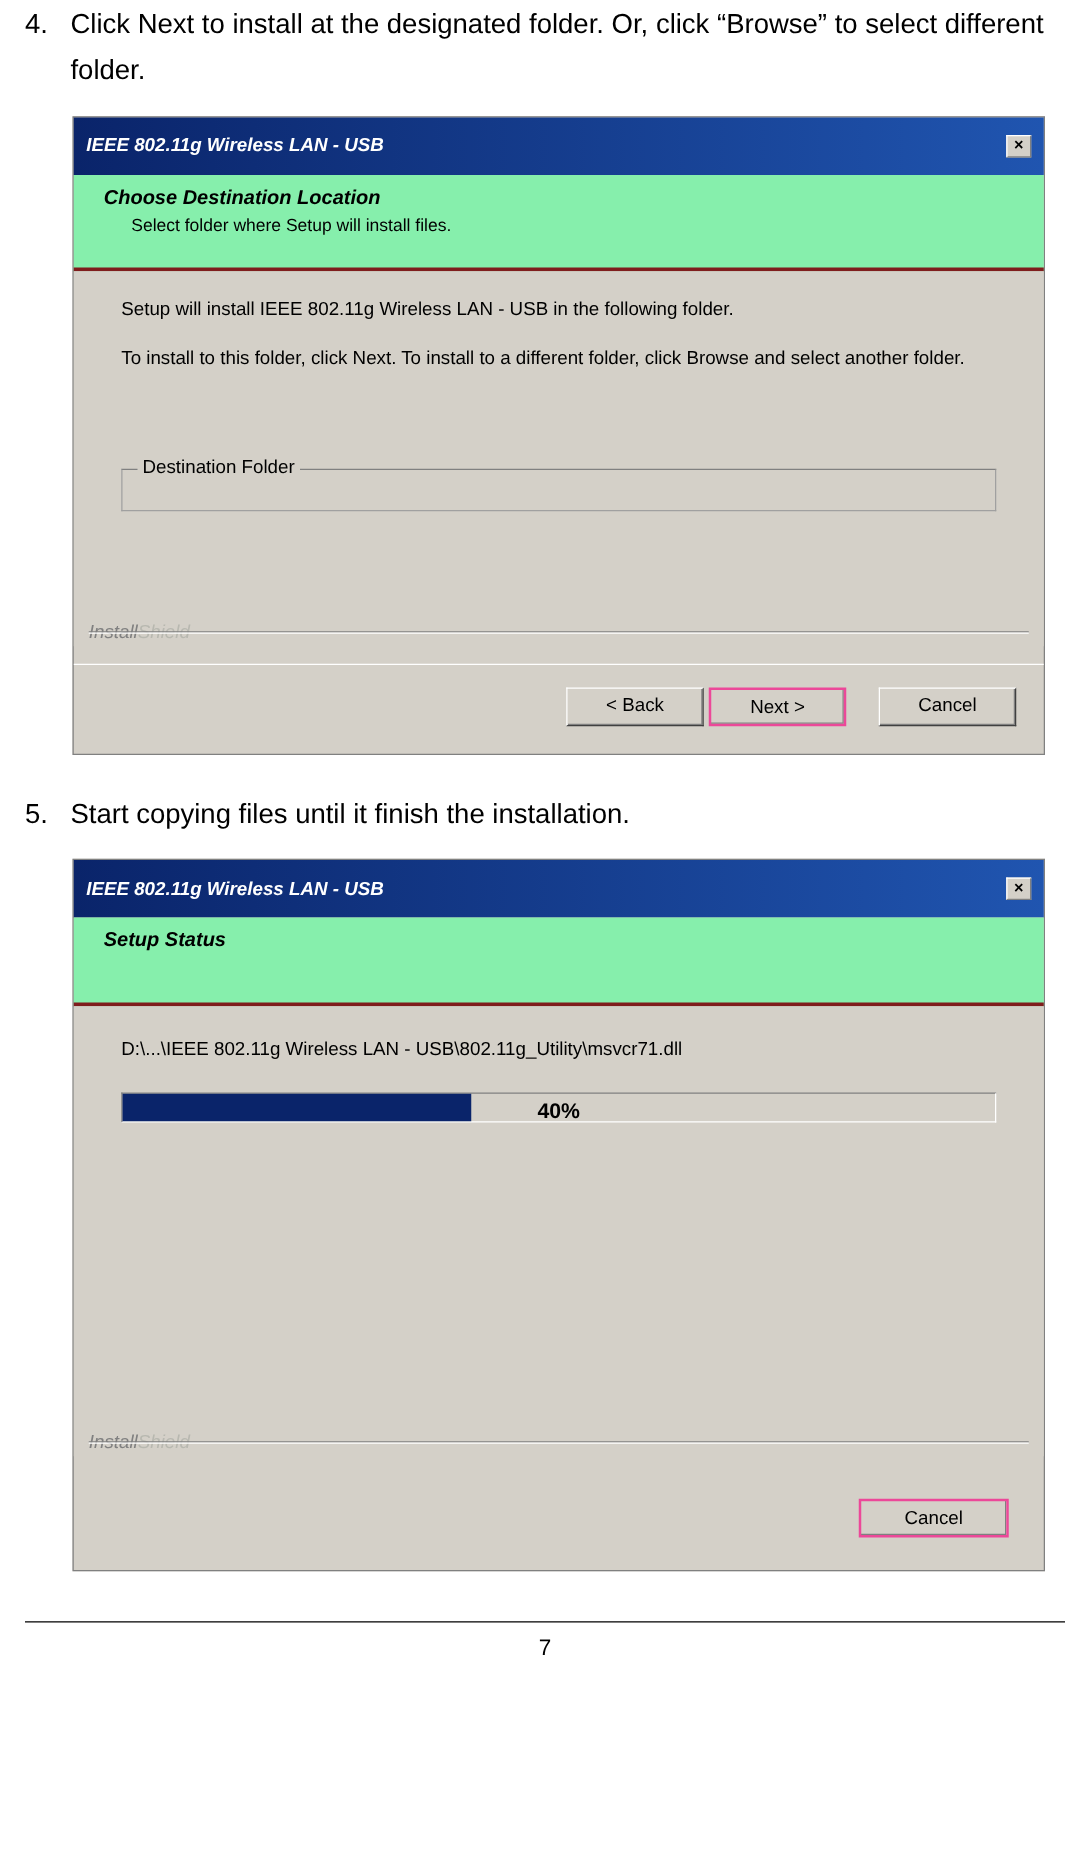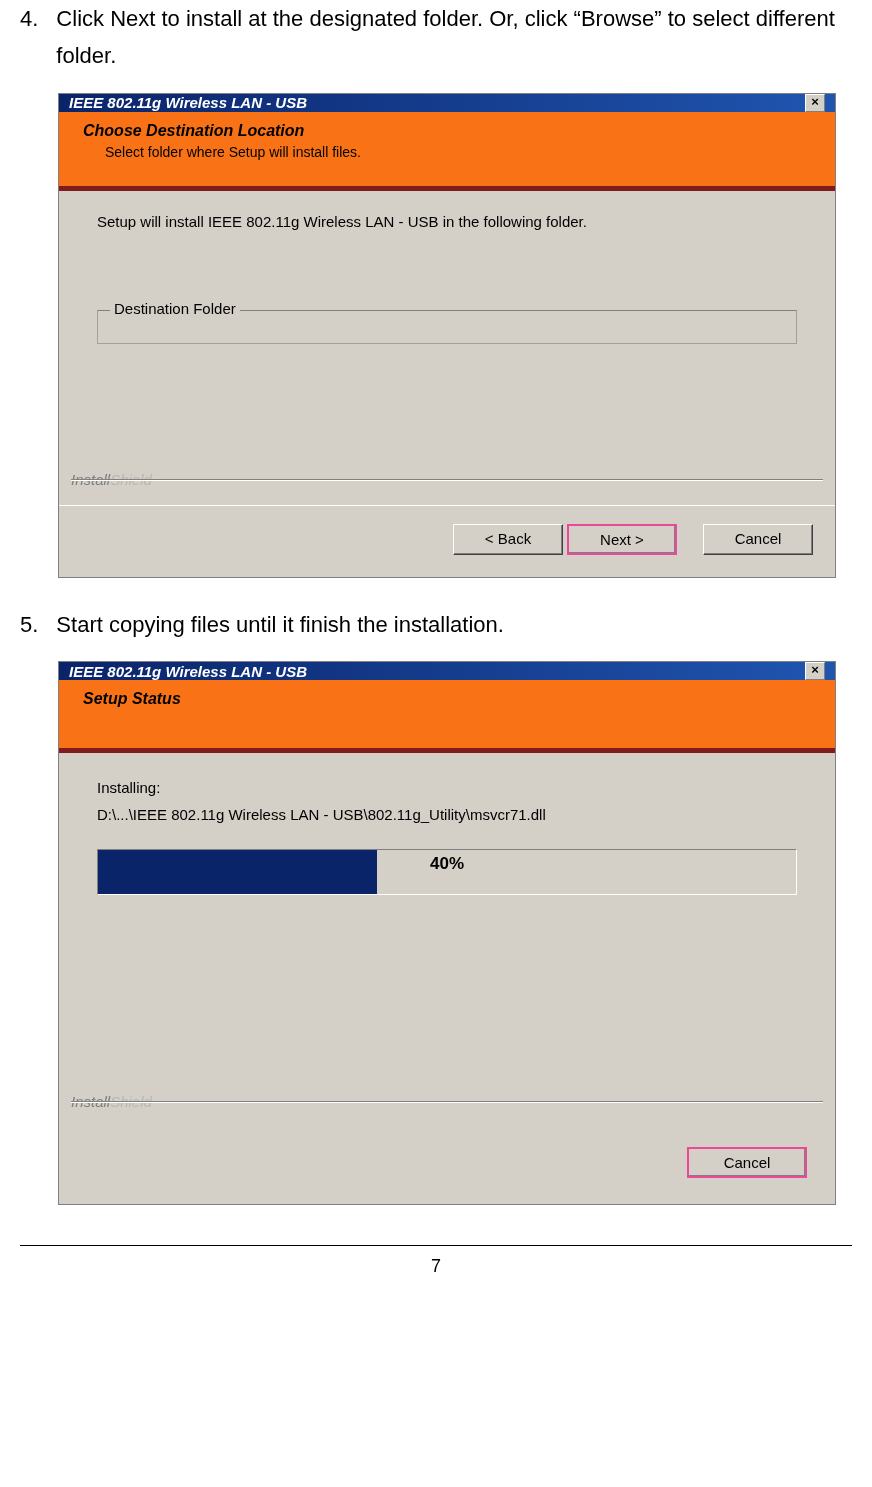--- a/index.html
+++ b/index.html
@@ -31,43 +31,43 @@
     background: #d4d0c8;
     font-family: Tahoma, "MS Sans Serif", Arial, sans-serif;
     font-size: 14px;
     position: relative;
   }
   .titlebar {
     background: linear-gradient(to right, #0a246a, #2055b0);
     color: #fff;
     font-weight: bold;
     font-style: italic;
-    padding: 0 10px;
+    padding: 14px 10px;
     display: flex;
     justify-content: space-between;
     align-items: center;
     font-size: 15px;
   }
   .titlebar .close {
     width: 20px; height: 18px;
     background: #d4d0c8;
     border: 1px solid #808080;
     border-top-color: #fff; border-left-color: #fff;
     color: #000;
     font-family: Arial;
     font-weight: bold;
     font-style: normal;
     font-size: 13px;
     text-align: center;
     line-height: 14px;
   }
 
   .header-panel {
-    background: #f97316;
-    border-bottom: 5px solid #7f1d1d;
+    background: #86efac;
+    border-bottom: 3px solid #7f1d1d;
     padding: 10px 18px 26px 24px;
   }
   .header-panel .h-title { font-weight: bold; font-size: 16px; font-style: italic; }
   .header-panel .h-sub  { font-size: 14px; padding-left: 22px; margin-top: 4px; }
 
   .content-panel {
     background: #d4d0c8;
     padding: 22px 38px 18px 38px;
     min-height: 300px;
     font-size: 15px;
@@ -137,21 +137,21 @@
   .progress-content {
     background: #d4d0c8;
     padding: 26px 38px 18px 38px;
     font-size: 15px;
     min-height: 360px;
   }
   .progress-content p { margin-bottom: 26px; }
   .progress-content .installing { margin-bottom: 10px; }
   .progress-bar {
     position: relative;
-    height: 46px;
+    height: 24px;
     border: 1px solid #808080;
     border-right-color: #fff; border-bottom-color: #fff;
     background: #d4d0c8;
     margin-top: 26px;
   }
   .progress-fill {
     position: absolute; left: 0; top: 0; bottom: 0;
     width: 40%;
     background: #0a246a;
   }
@@ -190,20 +190,21 @@
     <div class="titlebar">
       <span>IEEE 802.11g Wireless LAN - USB</span>
       <span class="close">×</span>
     </div>
     <div class="header-panel">
       <div class="h-title">Choose Destination Location</div>
       <div class="h-sub">Select folder where Setup will install files.</div>
     </div>
     <div class="content-panel">
       <p>Setup will install IEEE 802.11g Wireless LAN - USB in the following folder.</p>
+      <p>To install to this folder, click Next. To install to a different folder, click Browse and select another folder.</p>
       <div class="dest-group">
         <div class="dest-legend">Destination Folder</div>
       </div>
     </div>
     <div style="position:relative; padding-top:14px;">
       <div class="ishield-label">
         <span class="gray">Install</span><span class="light">Shield</span>
       </div>
       <div class="ishield-line"></div>
       <div class="footer-panel">
@@ -224,21 +225,20 @@
 
   <div class="dialog">
     <div class="titlebar">
       <span>IEEE 802.11g Wireless LAN - USB</span>
       <span class="close">×</span>
     </div>
     <div class="header-panel" style="padding-bottom:40px;">
       <div class="h-title">Setup Status</div>
     </div>
     <div class="progress-content">
-      <p class="installing">Installing:</p>
       <p style="margin-bottom:10px;">D:\...\IEEE 802.11g Wireless LAN - USB\802.11g_Utility\msvcr71.dll</p>
       <div class="progress-bar">
         <div class="progress-fill"></div>
         <div class="progress-text">40%</div>
       </div>
     </div>
     <div style="position:relative; padding-top:14px;">
       <div class="ishield-label">
         <span class="gray">Install</span><span class="light">Shield</span>
       </div>

